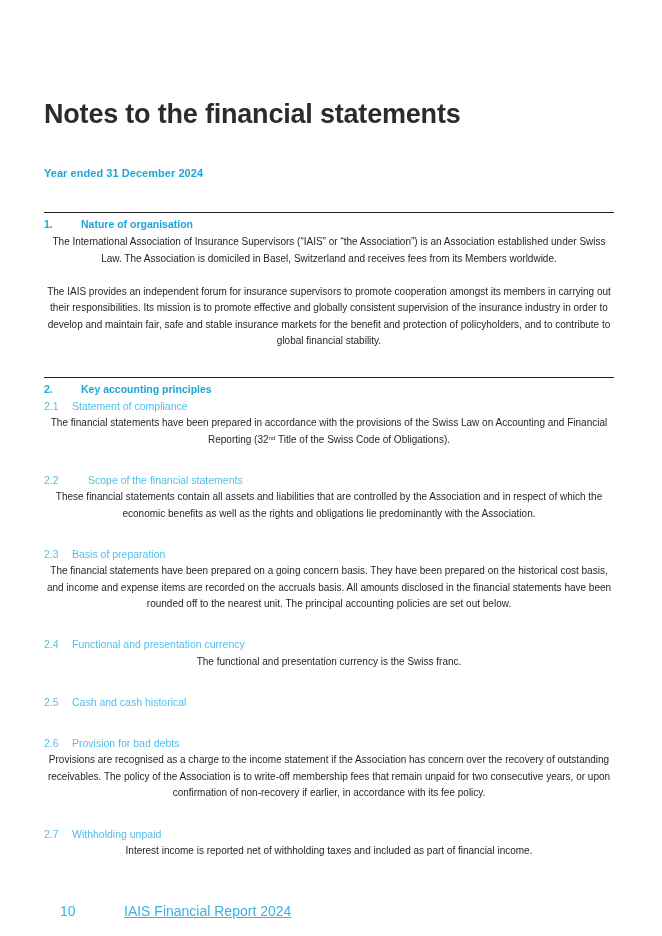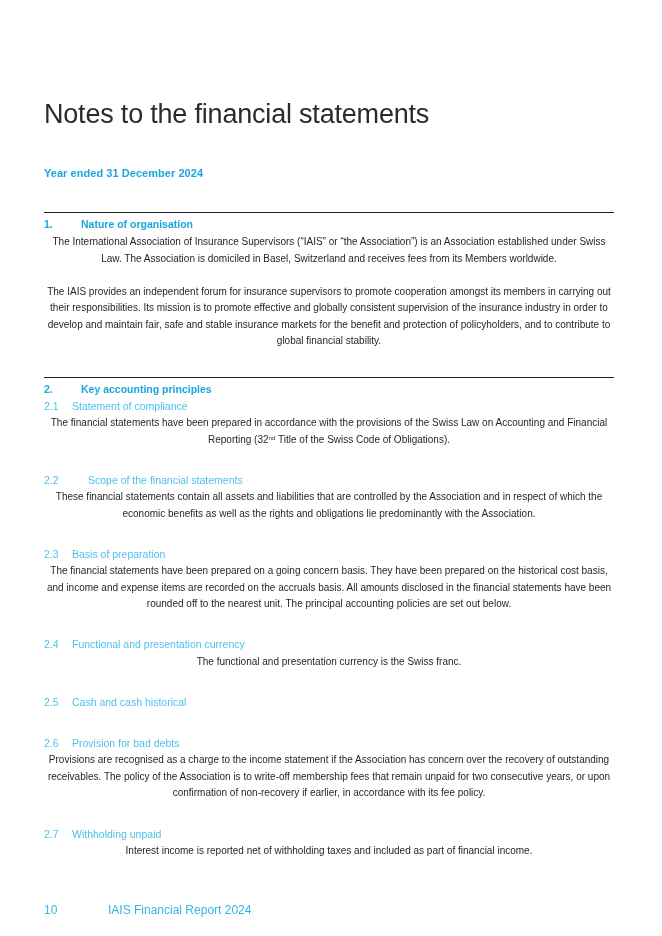--- a/index.html
+++ b/index.html
@@ -21,21 +21,21 @@
     height: 936px;
     box-sizing: border-box;
     padding: 0 44px;
     overflow: hidden;
   }
   .page-title {
     position: absolute;
     left: 44px;
     top: 82px;
     font-size: 27px;
-    font-weight: 400;
+    font-weight: 700;
     letter-spacing: -0.2px;
     color: #2b2b2b;
     line-height: 1.1;
     white-space: nowrap;
   }
   .subtitle {
     position: absolute;
     left: 44px;
     top: 152px;
     font-size: 11px;
@@ -91,25 +91,26 @@
   .gap-md { height: 17px; }
   .gap-lg { height: 25px; }
   .gap-xl { height: 27px; }
   sup {
     font-size: 0.62em;
     vertical-align: 0.45em;
     line-height: 0;
   }
   .footer {
     position: absolute;
-    left: 44px;
+    left: 60px;
     top: 903px;
-    font-size: 12px;
+    font-size: 14px;
     color: #36b4e5;
     white-space: nowrap;
+    text-decoration: underline;
   }
   .footer .pg {
     display: inline-block;
     width: 64px;
   }
 </style>
 </head>
 <body>
 
 <div class="page">

